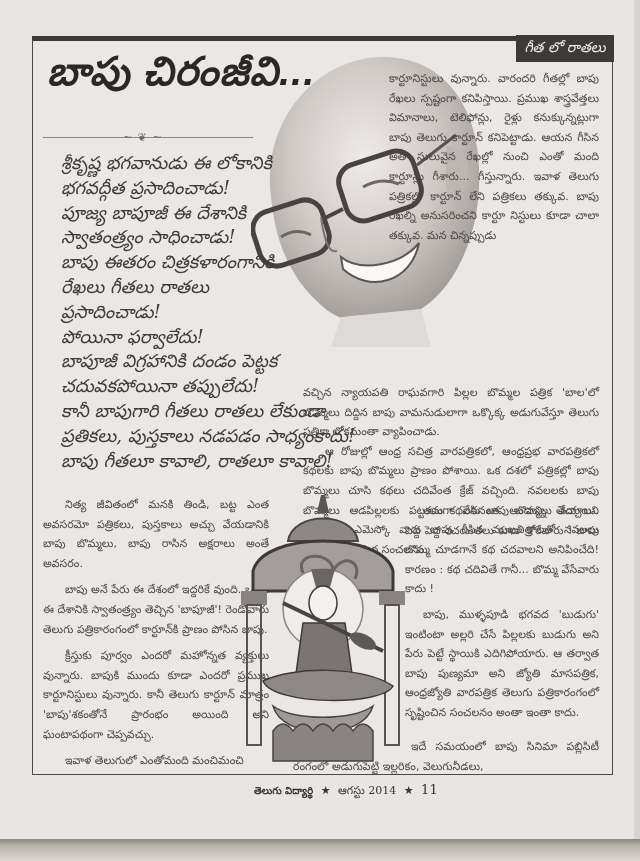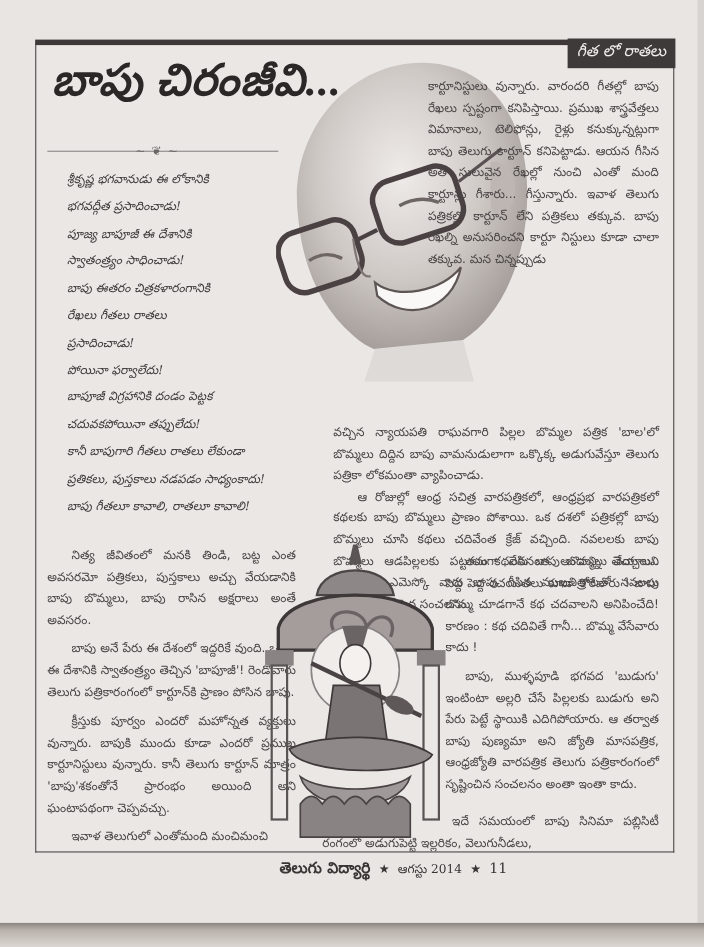--- a/index.html
+++ b/index.html
@@ -18,53 +18,53 @@
     background: #ebe7e5;
   }
   .section-tag {
     position: absolute; right: -2px; top: -6px; width: 98px; height: 27px;
     background: #3f3a3a; color: #f2eeee;
     font-family: "DejaVu Serif", serif; font-style: italic; font-size: 14px;
     display: flex; align-items: center; justify-content: center;
   }
   .headline {
     position: absolute; left: 14px; top: 8px;
-    font-family: Liberation Serif, serif; font-style: italic; font-weight: bold;
+    font-family: Liberation Sans, sans-serif; font-style: italic; font-weight: bold;
     font-size: 40px; color: #2b2727; letter-spacing: 1px; white-space: nowrap;
   }
   .ornament-line { position: absolute; left: 10px; top: 96px; width: 210px; height: 1px; background: #8d8787; }
   .ornament { position: absolute; left: 90px; top: 90px; font-size: 11px; color: #6c6565; letter-spacing: 1px; }
   .portrait {
     position: absolute; left: 218px; top: 6px; width: 240px; height: 300px;
   }
   .poem {
     position: absolute; left: 28px; top: 110px; width: 250px;
     font-family: "DejaVu Serif", serif; font-style: italic;
-    font-size: 11px; line-height: 24.8px; color: #403b3b;
+    font-size: 18px; line-height: 24.8px; color: #403b3b;
   }
   .poem div { white-space: nowrap; }
   .body-text { font-size: 11px; line-height: 19.6px; color: #4a4545; text-align: justify; }
   .col-left { position: absolute; left: 10px; top: 454px; width: 226px; }
   .col-left p { margin: 0 0 7px 0; text-indent: 22px; }
   .col-right-top { position: absolute; left: 356px; top: 28px; width: 210px; }
   .col-right-top p { margin: 0; }
   .col-right-mid { position: absolute; left: 270px; top: 302px; width: 296px; margin-top: 40px; }
   .col-right-mid p { margin: 0; }
   .col-right-low { position: absolute; left: 372px; top: 460px; width: 194px; }
   .col-right-low p { margin: 0 0 6px 0; text-indent: 18px; }
   .col-right-foot { position: absolute; left: 260px; top: 696px; width: 306px; }
   .col-right-foot p { margin: 0; text-indent: 118px; }
   .goddess {
     position: absolute; left: 200px; top: 450px; width: 180px; height: 285px;
   }
   .footer {
     position: absolute; left: 254px; top: 782px; font-size: 11px; color: #3a3535;
     font-family: "DejaVu Serif", serif; white-space: nowrap;
   }
-  .footer .pub { font-weight: bold; font-family: "DejaVu Sans", sans-serif; font-size: 14px; text-align: right; }
+  .footer .pub { font-weight: bold; font-family: "DejaVu Sans", sans-serif; font-size: 10px; text-align: right; }
   .footer .num { font-weight: normal; font-size: 13px; }
   .star { color: #3a3535; margin: 0 4px; }
 </style>
 </head>
 <body>
 
 <div class="page-edge-right"></div>
 
 <div class="frame">
 

